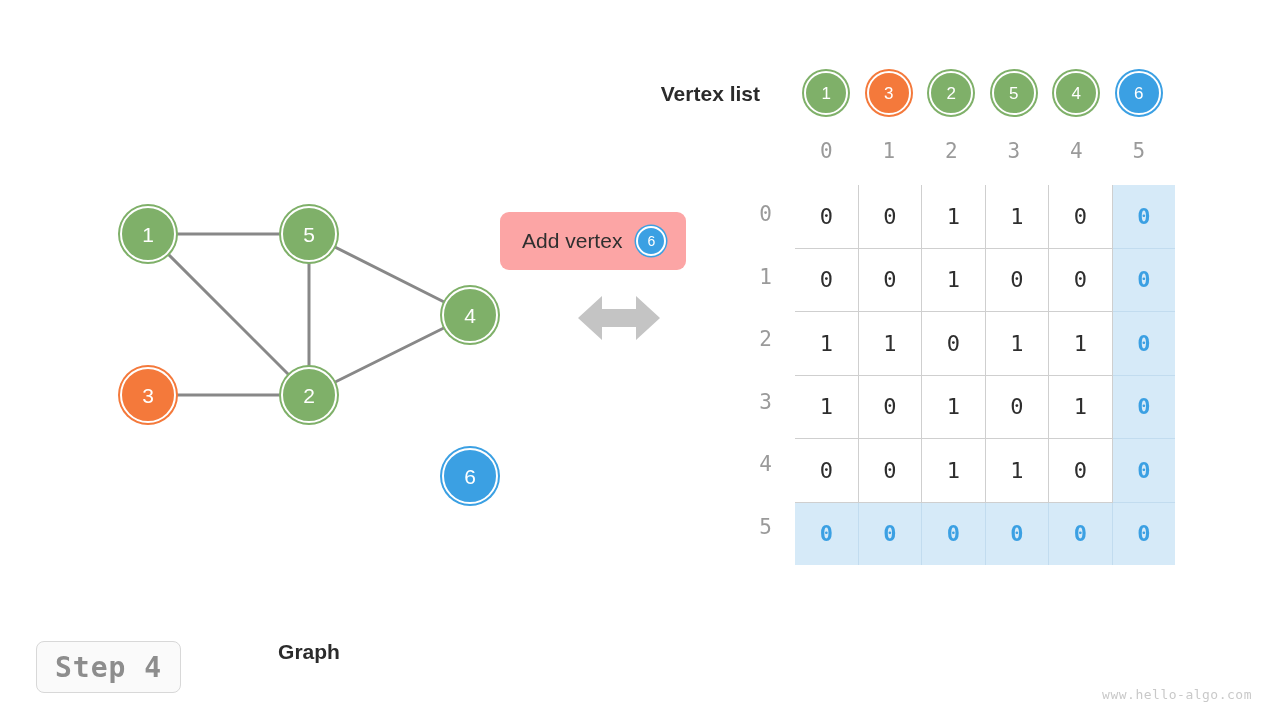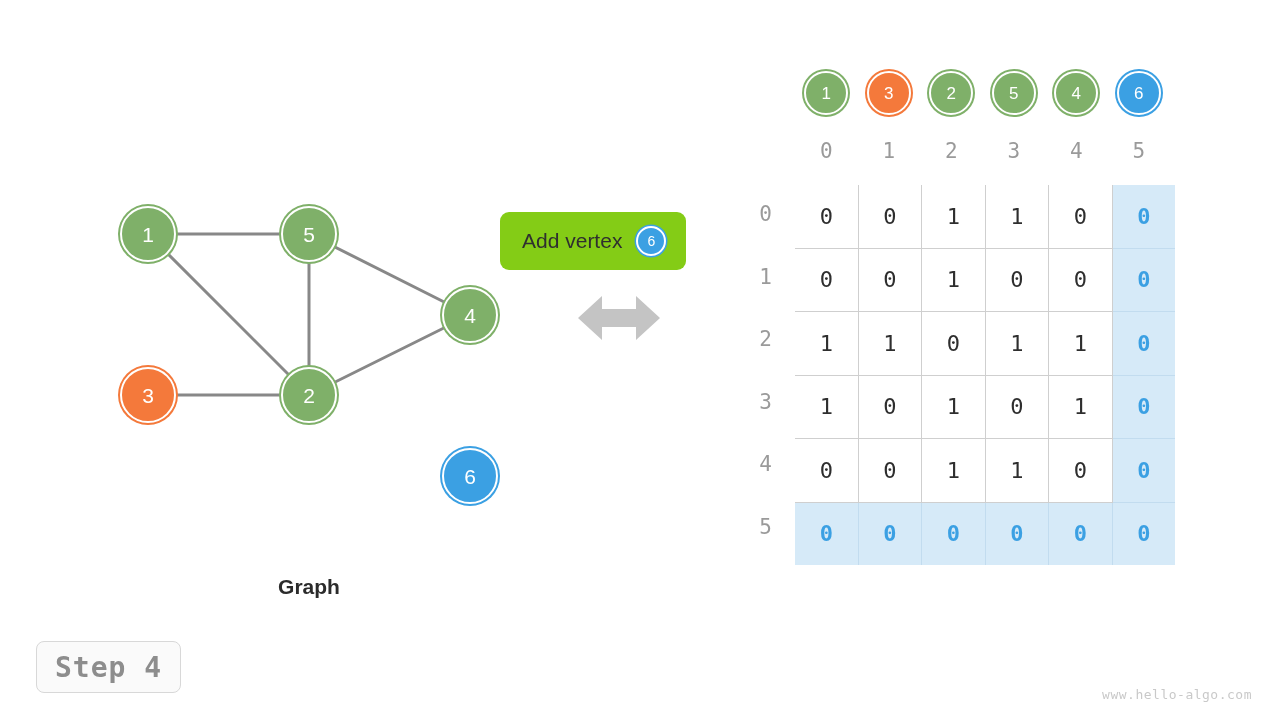--- a/index.html
+++ b/index.html
@@ -55,21 +55,21 @@
   }
   .edge { stroke: #888888; stroke-width: 3; stroke-linecap: round; }
 
   
   .chip {
     position: absolute;
     left: 500px;
     top: 212px;
     height: 58px;
     box-sizing: border-box;
-    background: #84cc16;
+    background: #fca5a5;
     border-radius: 9px;
     display: flex;
     align-items: center;
     gap: 14px;
     padding: 0 20px 0 22px;
   }
   .chip-label {
     font-size: 21px;
     color: #2f2f2f;
     white-space: nowrap;
@@ -178,21 +178,21 @@
 
   
   .caption {
     position: absolute;
     font-size: 21px;
     font-weight: bold;
     color: #2b2b2b;
     text-align: center;
     white-space: nowrap;
   }
-  #caption-graph  { left: 209px; top: 575px; width: 200px; text-align: center; }
+  #caption-graph  { left: 209px; top: 640px; width: 200px; text-align: center; }
   #caption-matrix { left: 840px; top: 605px; width: 204px; }
 
   
   #step-badge {
     position: absolute;
     left: 36px;
     top: 641px;
     width: 145px;
     height: 52px;
     box-sizing: border-box;
@@ -258,20 +258,21 @@
     <span class="chip-label">Add vertex</span>
     <span class="node blue mini-node">
       <span>6</span>
     </span>
   </div>
 
   <svg id="double-arrow" viewBox="0 0 82 46">
     <path d="M0 23 L24 1 L24 14 L58 14 L58 1 L82 23 L58 45 L58 32 L24 32 L24 45 Z" fill="#c4c4c4"></path>
   </svg>
 
+  <div class="side-label" id="vertex-list-label">Vertex list</div>
   <div id="vertex-list-cells">
       <div class="vlist-cell" style="left: 795px; width: 62.5px;">
         <div class="node green">
           <span>1</span>
         </div>
       </div>
       <div class="vlist-cell" style="left: 857.5px; width: 62.5px;">
         <div class="node orange">
           <span>3</span>
         </div>

